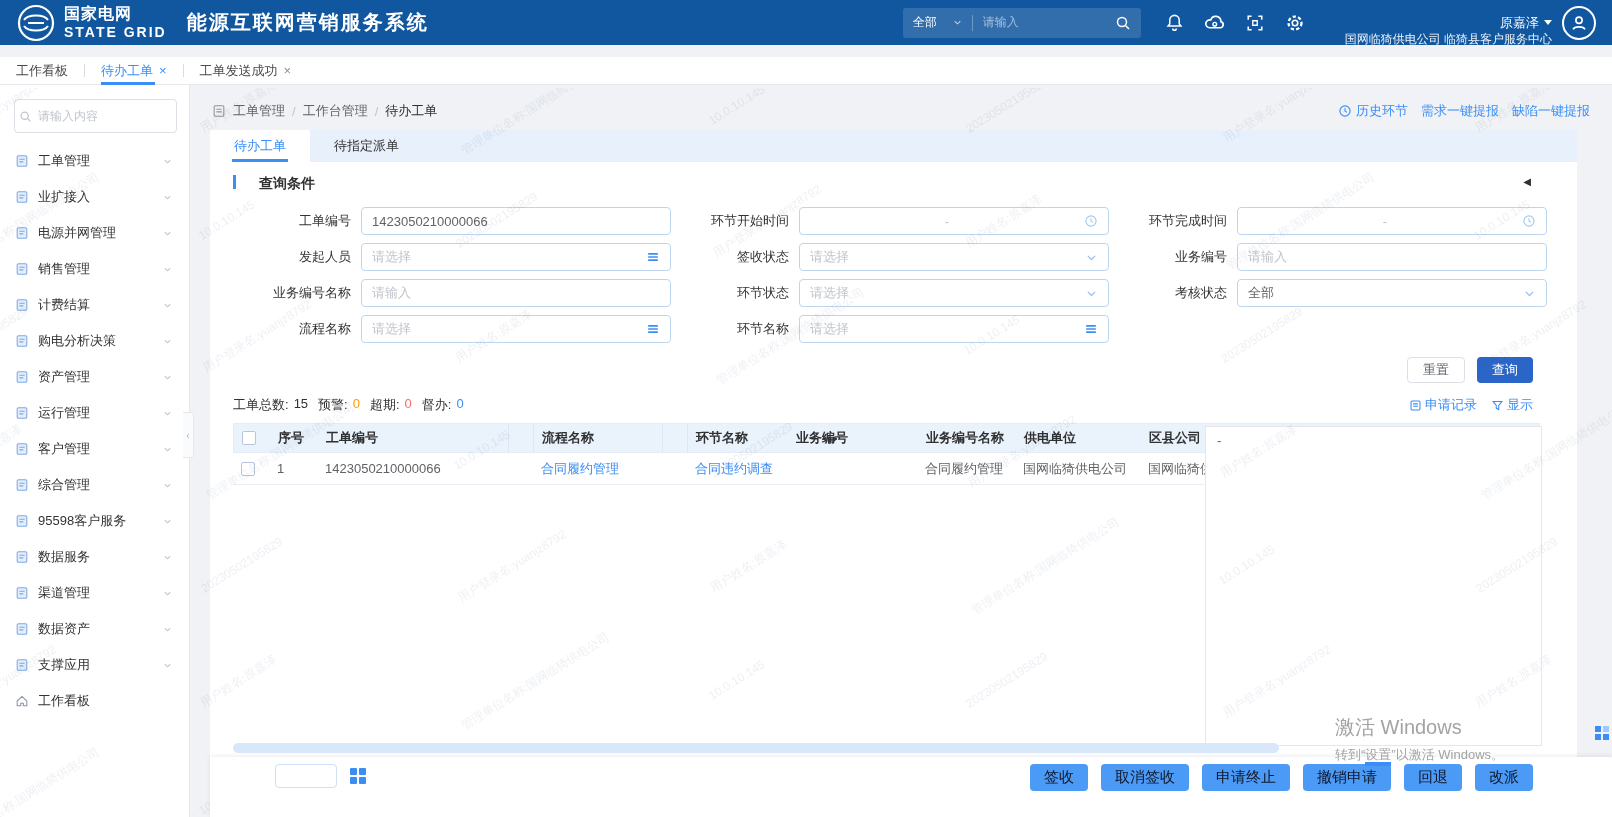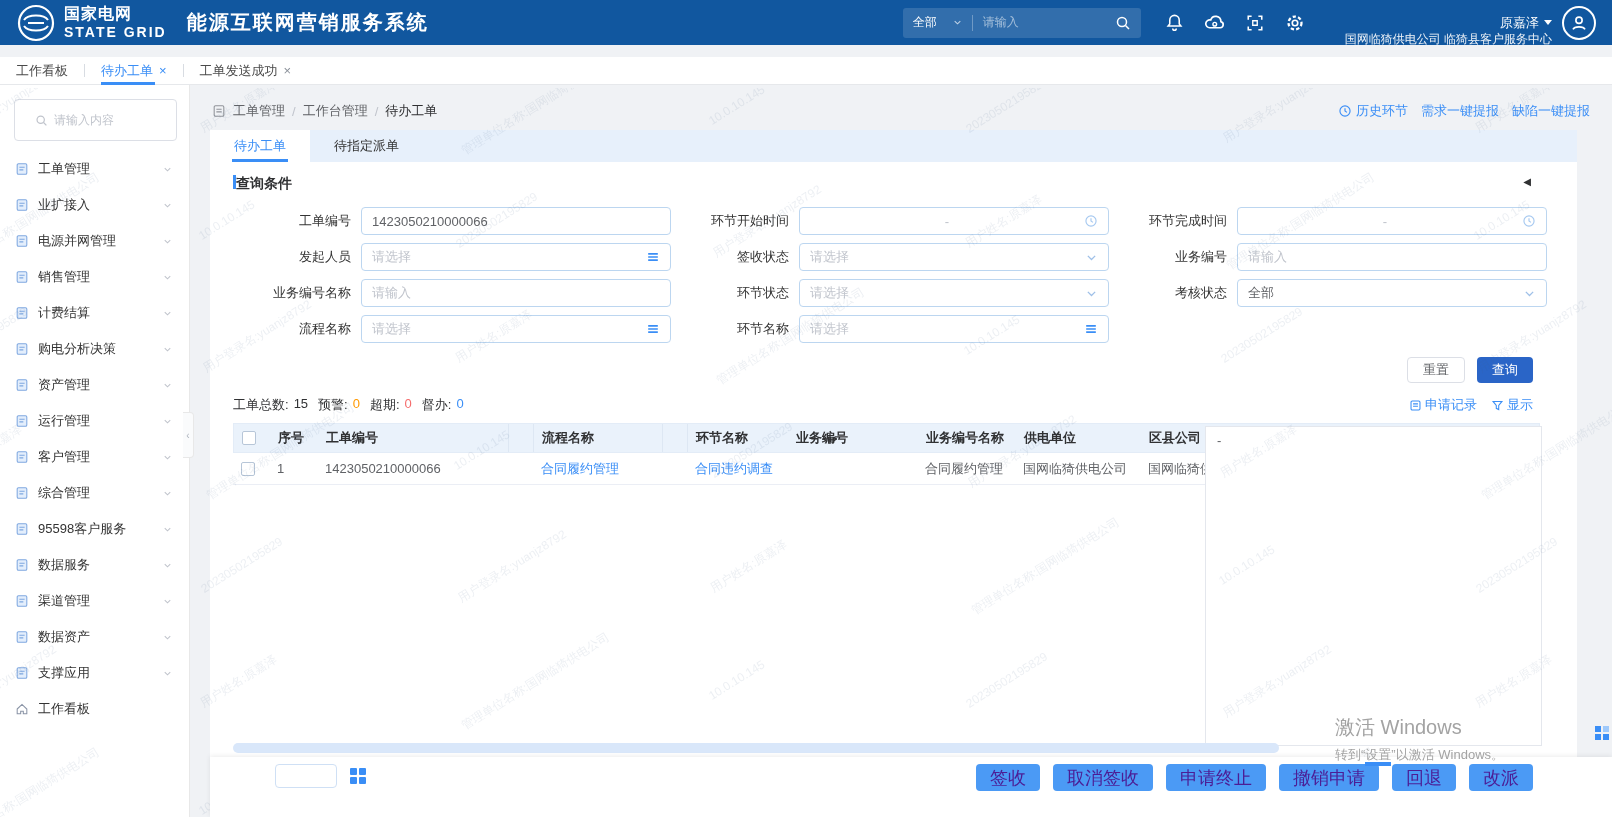--- a/index.html
+++ b/index.html
@@ -29,40 +29,40 @@
   .wintabs{position:absolute;left:0;top:57px;width:100%;height:28px;background:#fff;border-bottom:1px solid #e6e8eb;display:flex;align-items:center;padding-left:16px;z-index:90;}
   .wtab{height:28px;display:flex;align-items:center;font-size:13px;color:#4a4a4a;position:relative;cursor:pointer;}
   .wtab .x{margin-left:6px;font-size:13px;color:#8a9099;}
   .wtab.act{color:#3a8ef6;}
   .wtab.act .x{color:#3a8ef6;}
   .wtab.act::after{content:'';position:absolute;left:0;bottom:0;width:54px;height:3px;background:#3a8ef6;}
   .wsep{width:1px;height:13px;background:#d8dce2;margin:0 16px;}
 
   
   .sidebar{position:absolute;left:0;top:85px;width:190px;bottom:0;background:#fff;border-right:1px solid #e8e8e8;z-index:20;}
-  .sidesearch{margin:14px 12px 10px 14px;height:42px;border:1px solid #dcdfe6;border-radius:4px;display:flex;align-items:center;padding:0 20px;gap:6px;font-size:12px;color:#c0c4cc;background:#fff;}
+  .sidesearch{margin:14px 12px 10px 14px;height:34px;border:1px solid #dcdfe6;border-radius:4px;display:flex;align-items:center;padding:0 4px;gap:6px;font-size:12px;color:#c0c4cc;background:#fff;}
   .sitem{height:36px;display:flex;align-items:center;padding:0 16px 0 15px;gap:9px;font-size:13px;color:#333;cursor:pointer;}
   .sitem .lbl{flex:1;white-space:nowrap;overflow:hidden;}
   .shandle{position:absolute;left:183px;top:412px;width:11px;height:46px;background:#fafbfc;border:1px solid #e8e8e8;border-left:none;border-radius:0 4px 4px 0;display:flex;align-items:center;justify-content:center;color:#aeb4bd;font-size:10px;z-index:21;cursor:pointer;}
 
   
   .crumbrow{position:absolute;left:212px;top:96px;right:22px;height:30px;display:flex;align-items:center;z-index:15;}
   .crumbs{display:flex;align-items:center;gap:7px;font-size:13px;color:#606266;}
   .crumbs .cs{color:#c0c4cc;}
   .crumbs .last{color:#303133;}
   .qlinks{margin-left:auto;display:flex;align-items:center;gap:13px;font-size:13px;color:#3a8ef6;}
   .qlinks .ql{display:flex;align-items:center;gap:4px;cursor:pointer;}
 
   
   .panel{position:absolute;left:210px;top:130px;width:1367px;height:627px;background:#fff;z-index:10;}
   .ctabs{height:32px;background:#e7f0fb;display:flex;}
   .ctab{padding:0 24px;line-height:32px;font-size:13px;color:#333;position:relative;cursor:pointer;}
   .ctab.act{background:#fff;color:#3a8ef6;}
   .ctab.act::after{content:'';position:absolute;left:22px;right:22px;bottom:0;height:3px;background:#3a8ef6;}
-  .qtitle{margin:13px 0 0 23px;display:flex;align-items:flex-start;gap:0;font-size:14px;font-weight:bold;color:#303133;}
+  .qtitle{margin:13px 0 0 23px;display:flex;align-items:flex-start;gap:23px;font-size:14px;font-weight:bold;color:#303133;}
   .qbar{width:3px;height:14px;background:#3a8ef6;}
   .qcollapse{position:absolute;right:46px;top:46px;font-size:10px;color:#303133;cursor:pointer;}
   .qgrid{margin:10px 30px 0 23px;display:grid;grid-template-rows:repeat(4,36px);grid-template-columns:repeat(3,1fr);grid-auto-flow:column;}
   .qfield{display:flex;align-items:center;}
   .qlabel{flex:0 0 128px;text-align:right;padding-right:10px;font-size:13px;color:#333;white-space:nowrap;}
   .qinput{flex:1;max-width:318px;height:28px;border:1px solid #bcd6f0;border-radius:4px;background:#fff;display:flex;align-items:center;padding:0 10px;font-size:13px;position:relative;}
   .qinput .val{color:#606266;}
   .qinput .ph{color:#c0c4cc;}
   .qinput.center .txt{flex:1;text-align:center;}
   .sfx{margin-left:auto;display:flex;align-items:center;}
@@ -89,21 +89,21 @@
   .overlaypanel{position:absolute;left:995px;top:296px;width:337px;height:320px;background:#fff;border:1px solid #e4e7ed;z-index:12;}
   .attrdash{position:absolute;left:1007px;top:303px;z-index:13;font-size:13px;color:#606266;}
   .hscroll{position:absolute;left:23px;top:613px;width:1046px;height:10px;background:#d9e7fa;border-radius:5px;z-index:14;cursor:pointer;}
 
   
   .footer{position:absolute;left:210px;right:0;bottom:0;height:60px;background:#fff;box-shadow:0 -1px 5px rgba(0,0,0,.08);z-index:50;}
   .pagbox{position:absolute;left:65px;top:7px;width:62px;height:24px;border:1px solid #cfe0f5;border-radius:4px;background:#fff;}
   .pagico{position:absolute;left:140px;top:11px;display:grid;grid-template-columns:7px 7px;gap:2px;}
   .pagico i{width:7px;height:7px;background:#3a8ef6;border-radius:1px;}
   .fbtns{position:absolute;right:79px;top:7px;display:flex;gap:13px;}
-  .fbtn{height:27px;padding:0 14px;background:#4b9af5;color:#4c1d95;font-size:18px;border:none;border-radius:4px;display:flex;align-items:center;cursor:pointer;}
+  .fbtn{height:27px;padding:0 14px;background:#4b9af5;color:#0f172a;font-size:15px;border:none;border-radius:4px;display:flex;align-items:center;cursor:pointer;}
 
   
   .wmlayer{position:absolute;left:0;top:88px;right:0;bottom:0;z-index:45;pointer-events:none;overflow:hidden;}
   .wm{position:absolute;font-size:12px;color:rgba(70,100,140,.10);white-space:nowrap;transform:rotate(-32deg);}
   .oswm{position:absolute;left:1335px;top:714px;z-index:60;color:#a3a3a3;pointer-events:none;}
   .oswm .l1{font-size:20px;}
   .oswm .l2{font-size:13px;margin-top:5px;}
   .oswm .setu{border-bottom:4px solid #3a8ef6;}
   .edgesq{position:absolute;right:3px;top:726px;display:grid;grid-template-columns:6px 6px;gap:2px;z-index:60;}
   .edgesq i{width:6px;height:6px;background:#3a8ef6;}

